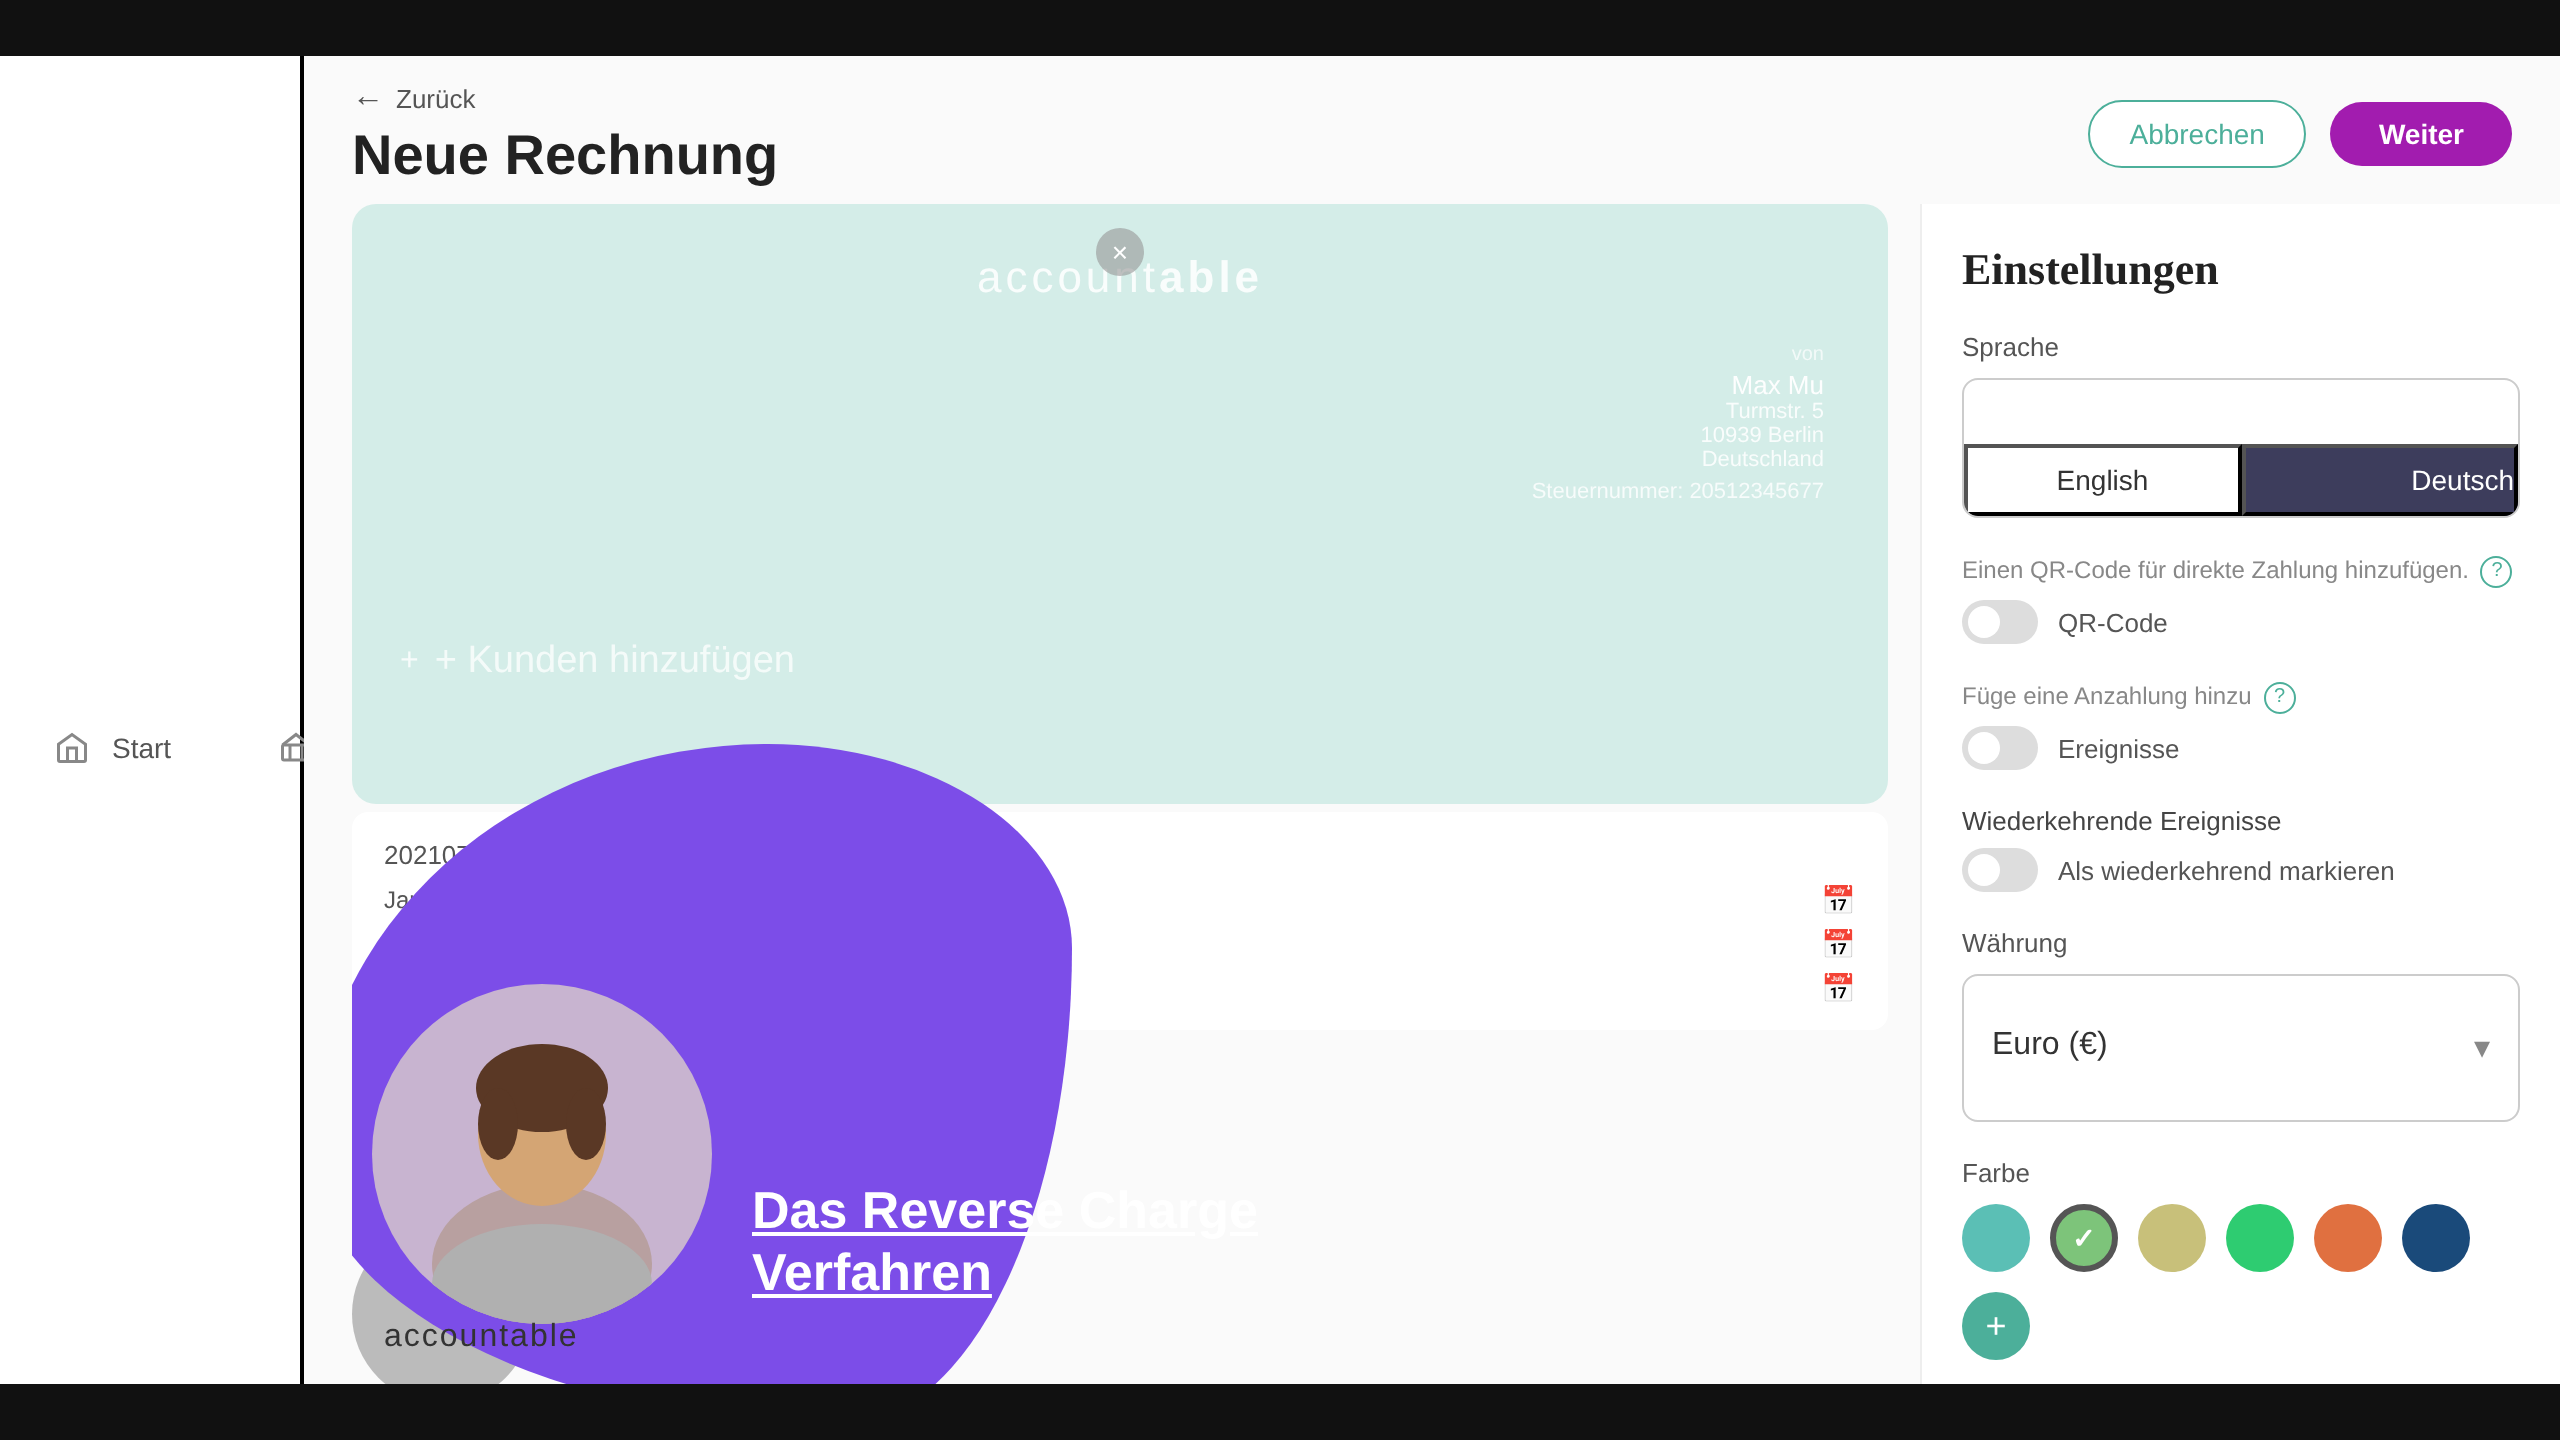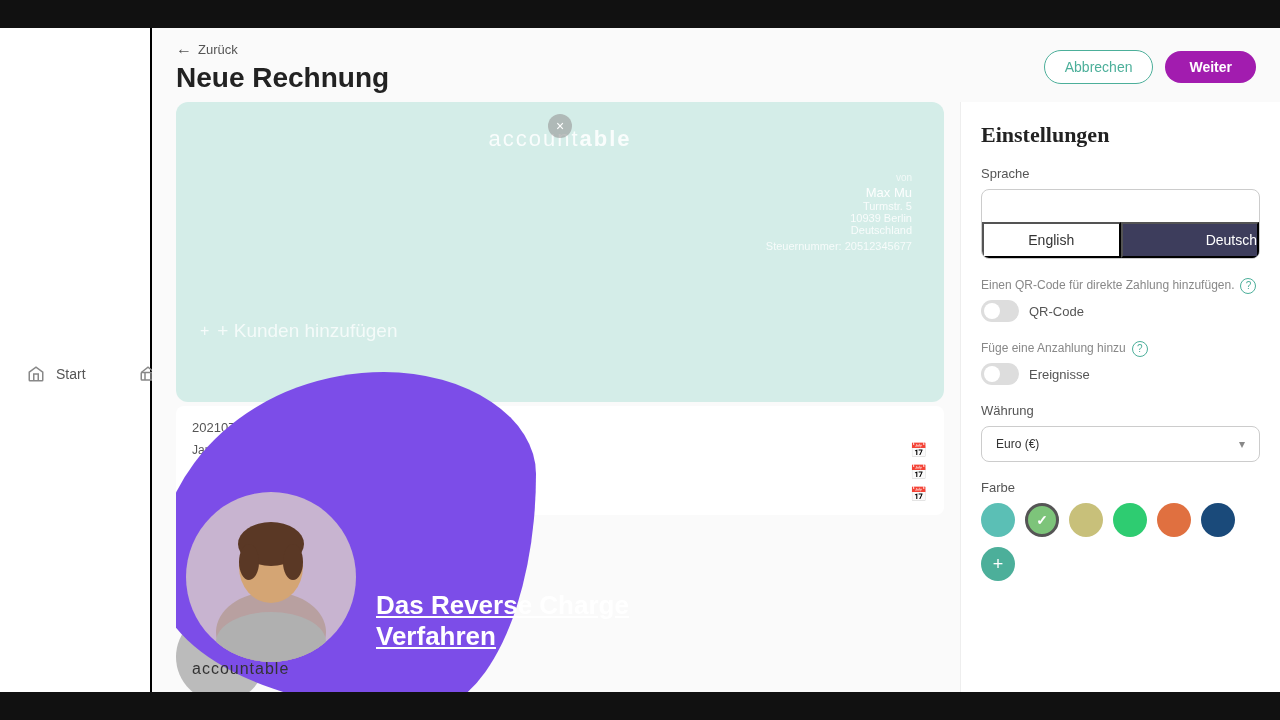--- a/index.html
+++ b/index.html
@@ -302,29 +302,29 @@
 
     .section-title-sm {
       font-size: 13px;
       color: #444;
       font-weight: 500;
       margin-bottom: 4px;
     }
 
     .currency-select {
       width: 100%;
-      padding: 10px 14px;
+      padding: 26px 14px;
       border: 1.5px solid #ccc;
       border-radius: 8px;
-      font-size: 12px;
+      font-size: 16px;
       color: #333;
       background: #fff;
       cursor: pointer;
       display: flex;
-      align-items: flex-end;
+      align-items: flex-start;
       justify-content: space-between;
     }
 
     .color-row {
       display: flex;
       gap: 10px;
       align-items: center;
       flex-wrap: wrap;
     }
 
@@ -615,20 +615,27 @@
           <div class="settings-question">
             <span>Füge eine Anzahlung hinzu</span>
             <span class="help-icon">?</span>
           </div>
           <div class="toggle-row">
             <div class="toggle"></div>
             <span class="toggle-label">Ereignisse</span>
           </div>
         </div>
 
+        <div class="settings-section">
+          <div class="section-title-sm">Wiederkehrende Ereignisse</div>
+          <div class="toggle-row">
+            <div class="toggle"></div>
+            <span class="toggle-label">Als wiederkehrend markieren</span>
+          </div>
+        </div>
 
         <div class="settings-section">
           <div class="settings-label">Währung</div>
           <div class="currency-select">
             <span>Euro (€)</span>
             <span style="color:#888;">▾</span>
           </div>
         </div>
 
         <div class="settings-section">

